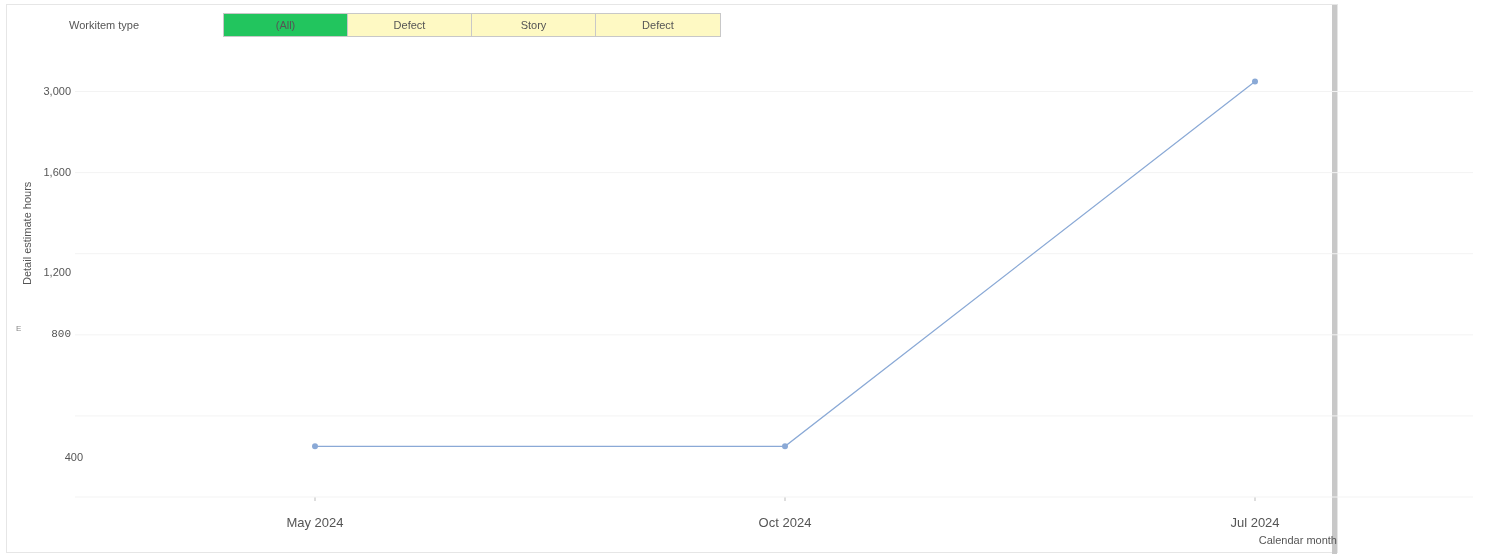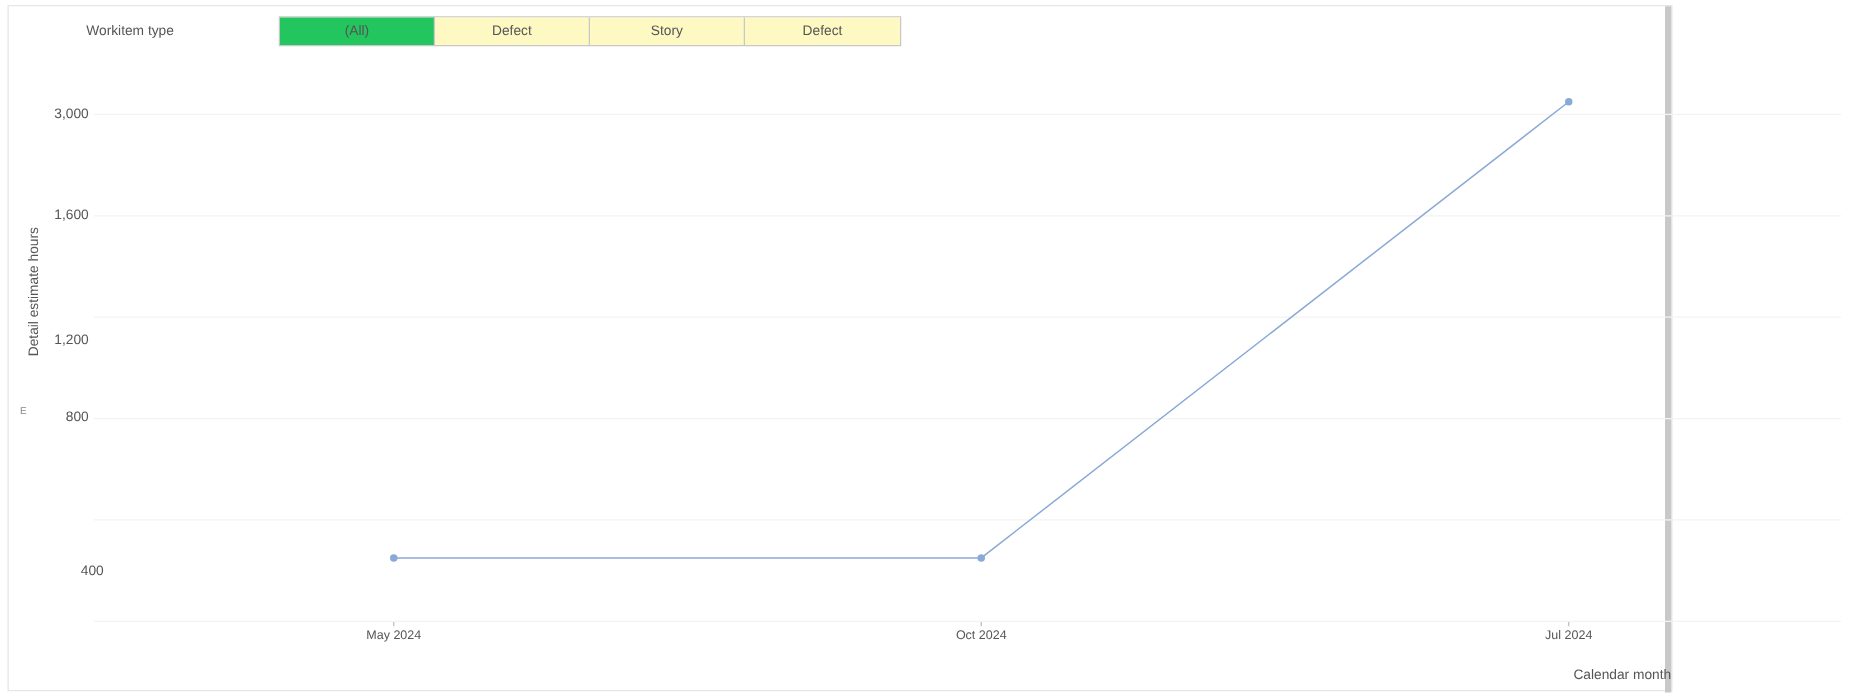--- a/index.html
+++ b/index.html
@@ -37,21 +37,21 @@
       position: absolute; left: 9px; top: 319px; font-size: 8px; color: #888;
     }
     .xlabel {
       position: absolute; left: 0; bottom: 6px; width: 100%; text-align: right;
       font-size: 11px; color: #555;
     }
     .y-tick-label {
       position: absolute; font-size: 11px; color: #555; text-align: right; width: 40px;
     }
     .x-tick-label {
-      position: absolute; font-size: 10px; color: #555; text-align: center; width: 100px;
+      position: absolute; font-size: 13px; color: #555; text-align: center; width: 100px; margin-top: 12px;
     }
     svg.chart-svg { position: absolute; left: 0; top: 0; }
   </style>
 </head>
 <body>
 
 <div class="frame">
   <div class="right-border"></div>
 
   <div class="filter-label">Workitem type</div>
@@ -87,20 +87,20 @@
         <line x1="0" x2="1398" y1="456" y2="456" stroke="#f3f3f3" stroke-width="1"></line>
         <path d="M 240 405.3181818181818 L 710 405.3181818181818 L 1180 40.409090909090935" fill="none" stroke="#8aa9d6" stroke-width="1.2"></path>
         <circle cx="240" cy="405.3181818181818" r="3" fill="#8aa9d6"></circle>
         <circle cx="710" cy="405.3181818181818" r="3" fill="#8aa9d6"></circle>
         <circle cx="1180" cy="40.409090909090935" r="3" fill="#8aa9d6"></circle>
       </svg>
   </div>
 
   <div class="xlabel">Calendar month</div>
 <div class="y-tick-label" style="left: 36px; top: 403.909px; margin-top: 42px;">400</div>
-    <div class="y-tick-label" style="left: 24px; top: 322.818px;">800</div>
+    <div class="y-tick-label" style="left: 24px; top: 322.818px; font-family: Liberation Mono, monospace;">800</div>
     <div class="y-tick-label" style="left: 24px; top: 238px; margin-top: 23px;">1,200</div>
     <div class="y-tick-label" style="left: 24px; top: 160.636px;">1,600</div>
     <div class="y-tick-label" style="left: 24px; top: 79.5455px;">3,000</div>
     <div class="x-tick-label" style="left: 258px; top: 498px;">May 2024</div>
     <div class="x-tick-label" style="left: 728px; top: 498px;">Oct 2024</div>
     <div class="x-tick-label" style="left: 1198px; top: 498px;">Jul 2024</div>
   </div>
 
 </body></html>

